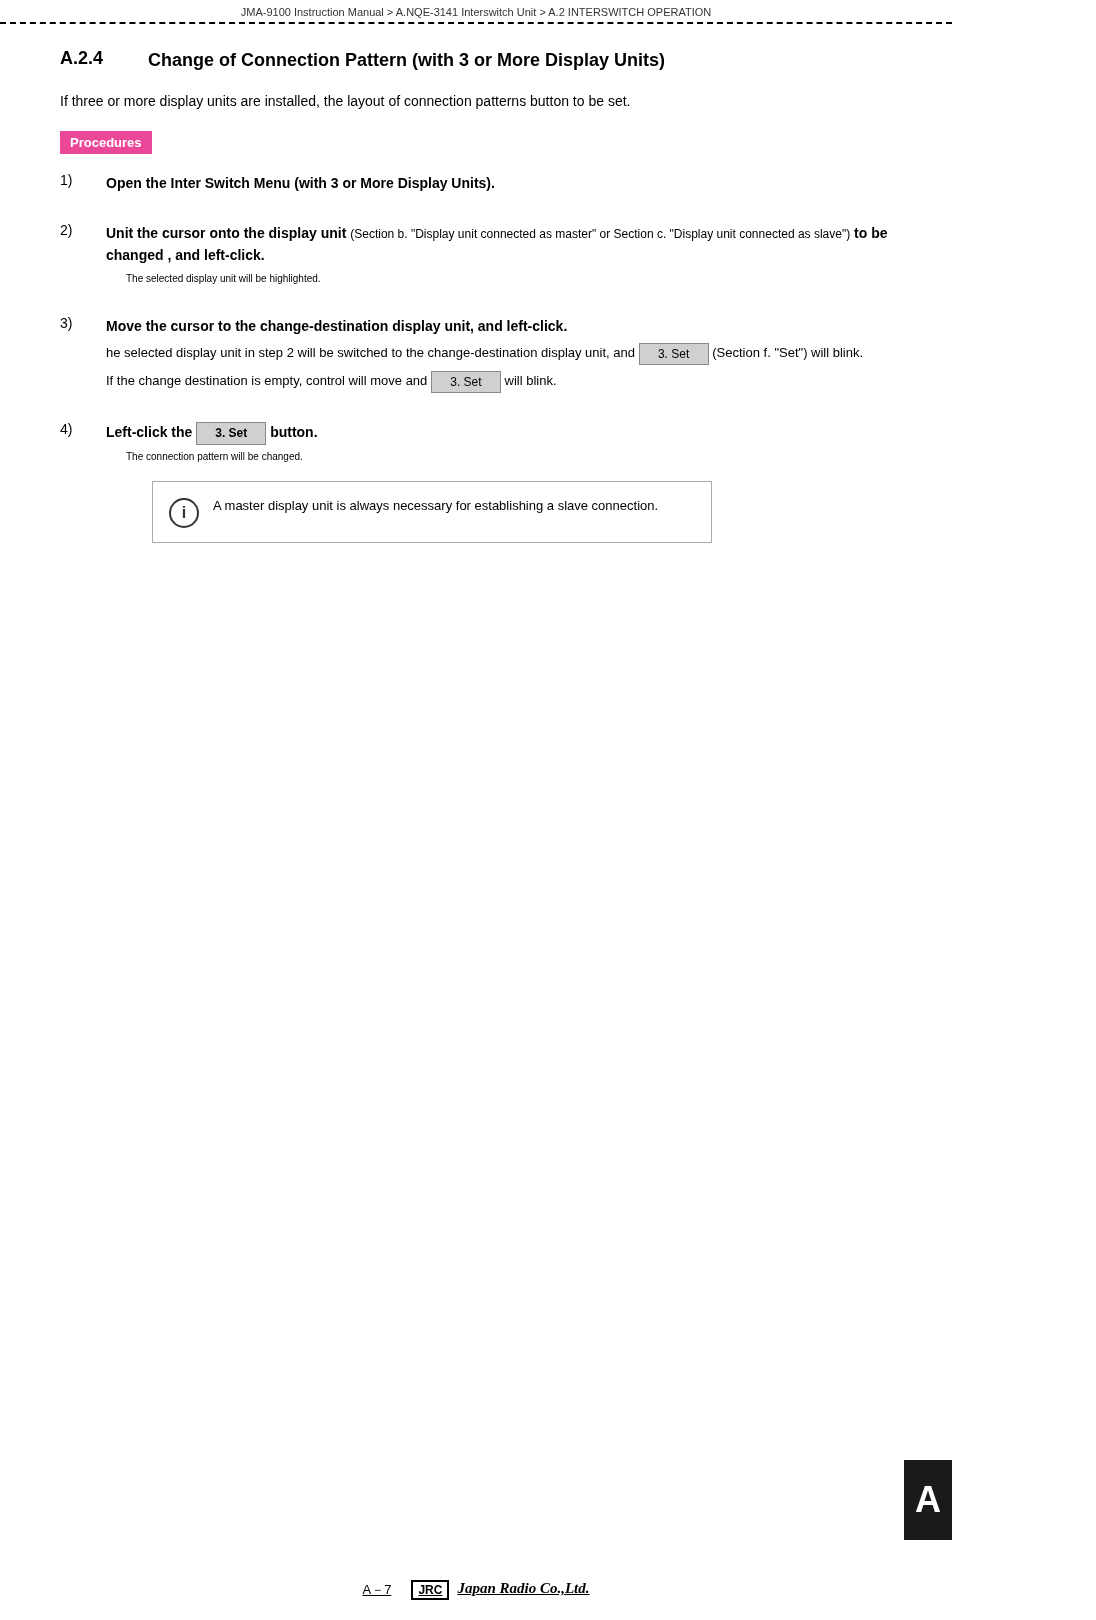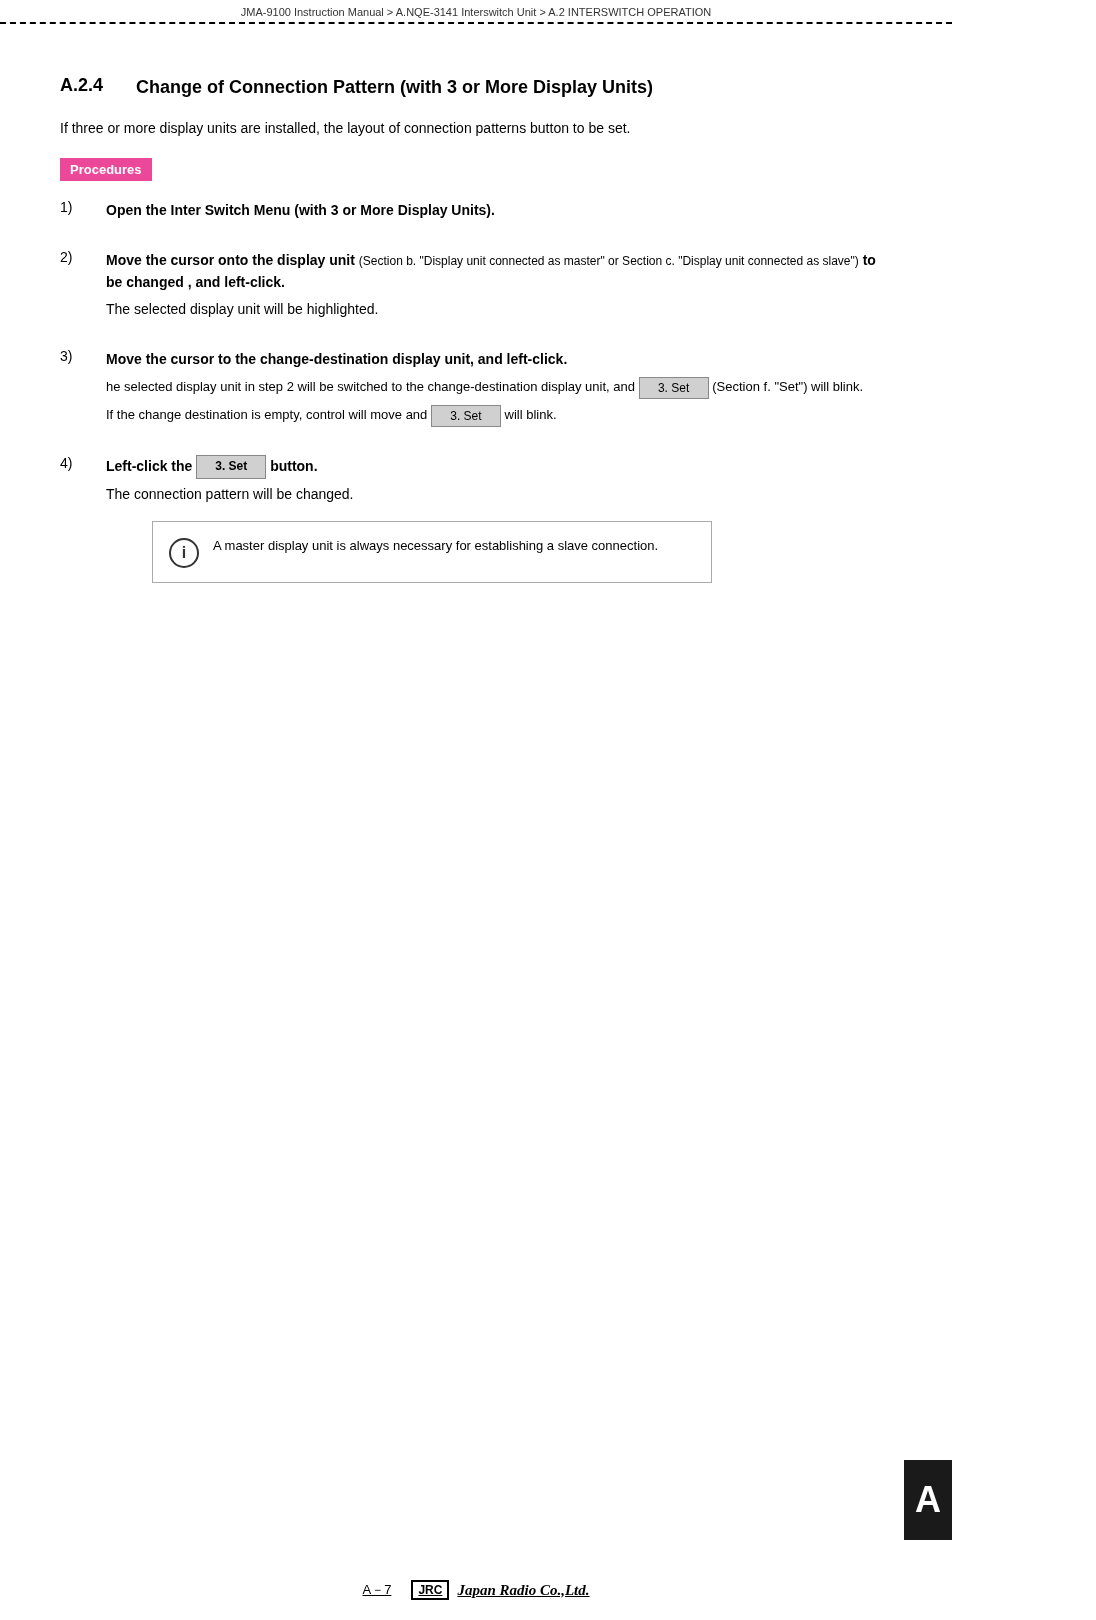--- a/index.html
+++ b/index.html
@@ -32,23 +32,22 @@
     }
 
     
     .content {
       padding: 24px 60px 40px 60px;
     }
 
     
     .section-heading {
       display: flex;
-      gap: 16px;
+      gap: 28px;
       margin-bottom: 18px;
-      margin-top: 27px;
     }
 
     .section-number {
       font-size: 18px;
       font-weight: bold;
       white-space: nowrap;
       min-width: 60px;
     }
 
     .section-title {
@@ -111,22 +110,23 @@
       font-size: 12px;
     }
 
     .step-sub-text {
       font-size: 13px;
       margin-top: 6px;
       line-height: 1.5;
     }
 
     .step-note {
-      font-size: 14px;
+      font-size: 10px;
       margin-top: 4px;
+      margin-left: 20px;
     }
 
     
     .inline-btn {
       display: inline-block;
       background: #d0d0d0;
       border: 1px solid #888;
       font-size: 12px;
       padding: 1px 8px;
       vertical-align: middle;
@@ -191,21 +191,21 @@
       display: flex;
       justify-content: center;
       align-items: center;
       gap: 20px;
       font-size: 13px;
       text-decoration: underline;
     }
 
     .footer-logo-area {
       display: flex;
-      align-items: center;
+      align-items: flex-start;
       gap: 8px;
     }
 
     .jrc-box {
       border: 2px solid #000;
       padding: 1px 5px;
       font-size: 12px;
       font-weight: bold;
     }
 
@@ -246,21 +246,21 @@
         <span class="step-num">1)</span>
         <div class="step-content">
           <span class="step-title">Open the Inter Switch Menu (with 3 or More Display Units).</span>
         </div>
       </li>
 
       <li class="step-item">
         <span class="step-num">2)</span>
         <div class="step-content">
           <span class="step-title">
-            <span>Move the cursor onto the display unit </span><span class="normal-weight" style="font-size:12px;font-weight:normal;">(Section b. "Display unit connected as master" or Section c. "Display unit connected as slave")</span><span> to be changed , and left-click.</span>
+            <span>Unit the cursor onto the display unit </span><span class="normal-weight" style="font-size:12px;font-weight:normal;">(Section b. "Display unit connected as master" or Section c. "Display unit connected as slave")</span><span> to be changed , and left-click.</span>
           </span>
           <p class="step-note">The selected display unit will be highlighted.</p>
         </div>
       </li>
 
       <li class="step-item">
         <span class="step-num">3)</span>
         <div class="step-content">
           <span class="step-title">Move the cursor to the change-destination display unit, and left-click.</span>
           <p class="step-sub-text">

